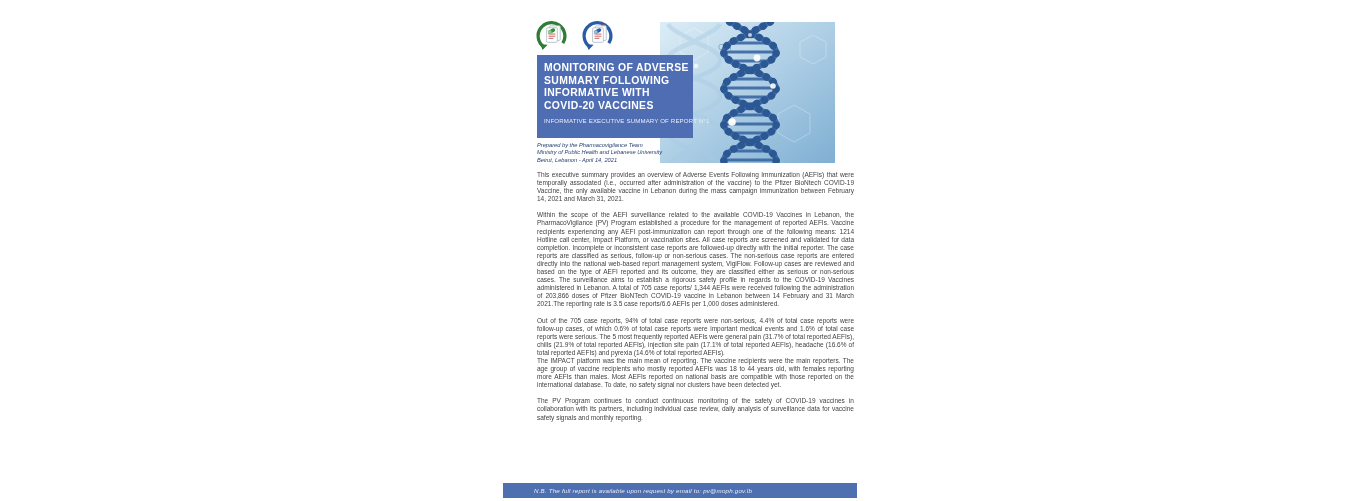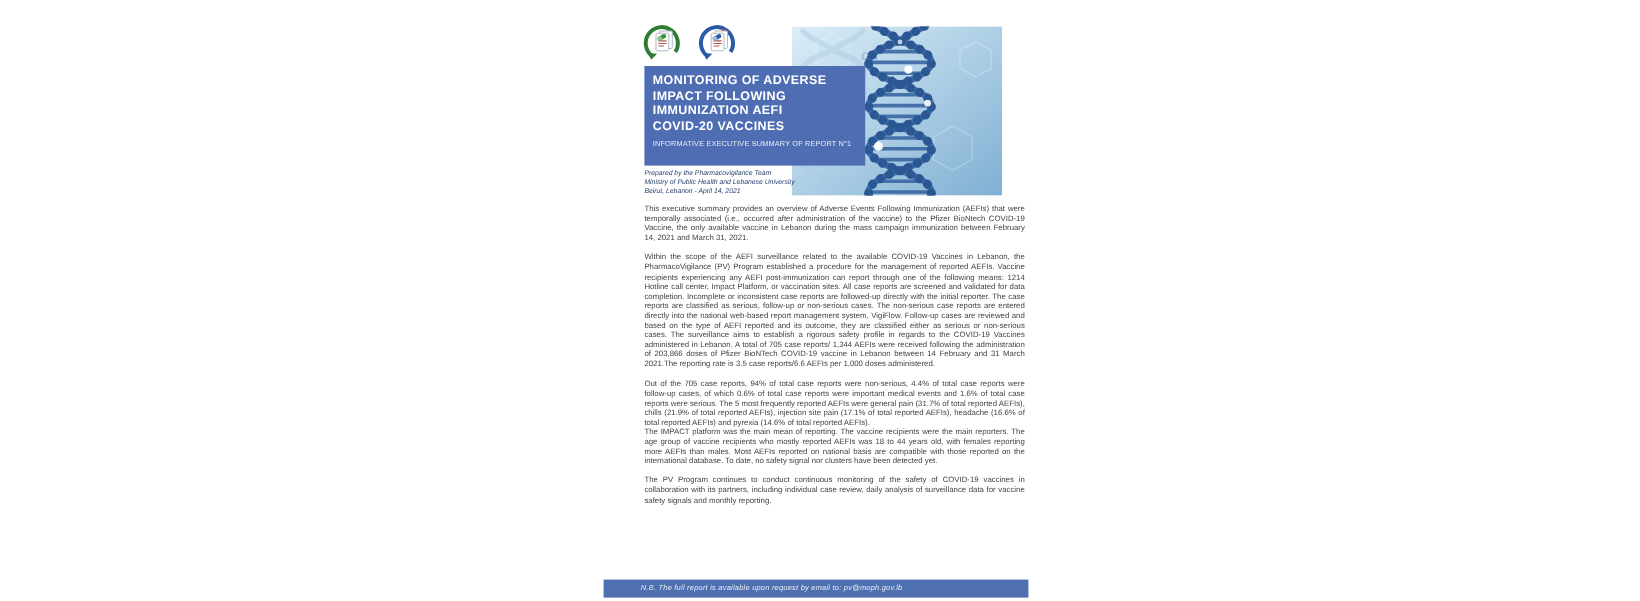--- a/index.html
+++ b/index.html
@@ -13,21 +13,21 @@
 
   .logos { position: absolute; left: 35px; top: 19px; display: flex; gap: 13px; z-index: 3; }
   .logo { width: 33px; height: 34px; display: block; }
 
   .hero {
     position: absolute; left: 160px; top: 22px; width: 175px; height: 141px; z-index: 1;
   }
   .hero svg { display: block; width: 100%; height: 100%; }
 
   .title-box {
-    position: absolute; left: 37px; top: 55px; width: 184px; height: 83px;
+    position: absolute; left: 37px; top: 55px; width: 156px; height: 83px;
     background: #4e6db3; z-index: 2; padding: 7px 7px 7px 7px;
   }
   .title-line {
     color: #ffffff; font-weight: bold; font-size: 10.4px; line-height: 12.6px;
     letter-spacing: 0.35px; white-space: nowrap;
   }
   .subtitle {
     color: #e9eef8; font-size: 6.1px; letter-spacing: 0.15px; margin-top: 5px; white-space: nowrap;
   }
   .prepared {
@@ -132,22 +132,22 @@
           <circle cx="113" cy="64" r="2.8" opacity="0.9"></circle>
           <circle cx="72" cy="100" r="3.8" opacity="0.95"></circle>
           <circle cx="36" cy="44" r="2.4" opacity="0.7"></circle>
           <circle cx="90" cy="13" r="2" opacity="0.7"></circle>
         </g>
       </svg>
     </div>
 
     <div class="title-box">
       <div class="title-line">MONITORING OF ADVERSE</div>
-      <div class="title-line">IMPACT FOLLOWING</div>
-      <div class="title-line">IMMUNIZATION AEFI</div>
+      <div class="title-line">SUMMARY FOLLOWING</div>
+      <div class="title-line">INFORMATIVE WITH</div>
       <div class="title-line">COVID-20 VACCINES</div>
       <div class="subtitle">INFORMATIVE EXECUTIVE SUMMARY OF REPORT N°1</div>
     </div>
 
     <div class="prepared">
       <div>Prepared by the Pharmacovigilance Team</div>
       <div>Ministry of Public Health and Lebanese University</div>
       <div>Beirut, Lebanon - April 14, 2021</div>
     </div>
 

